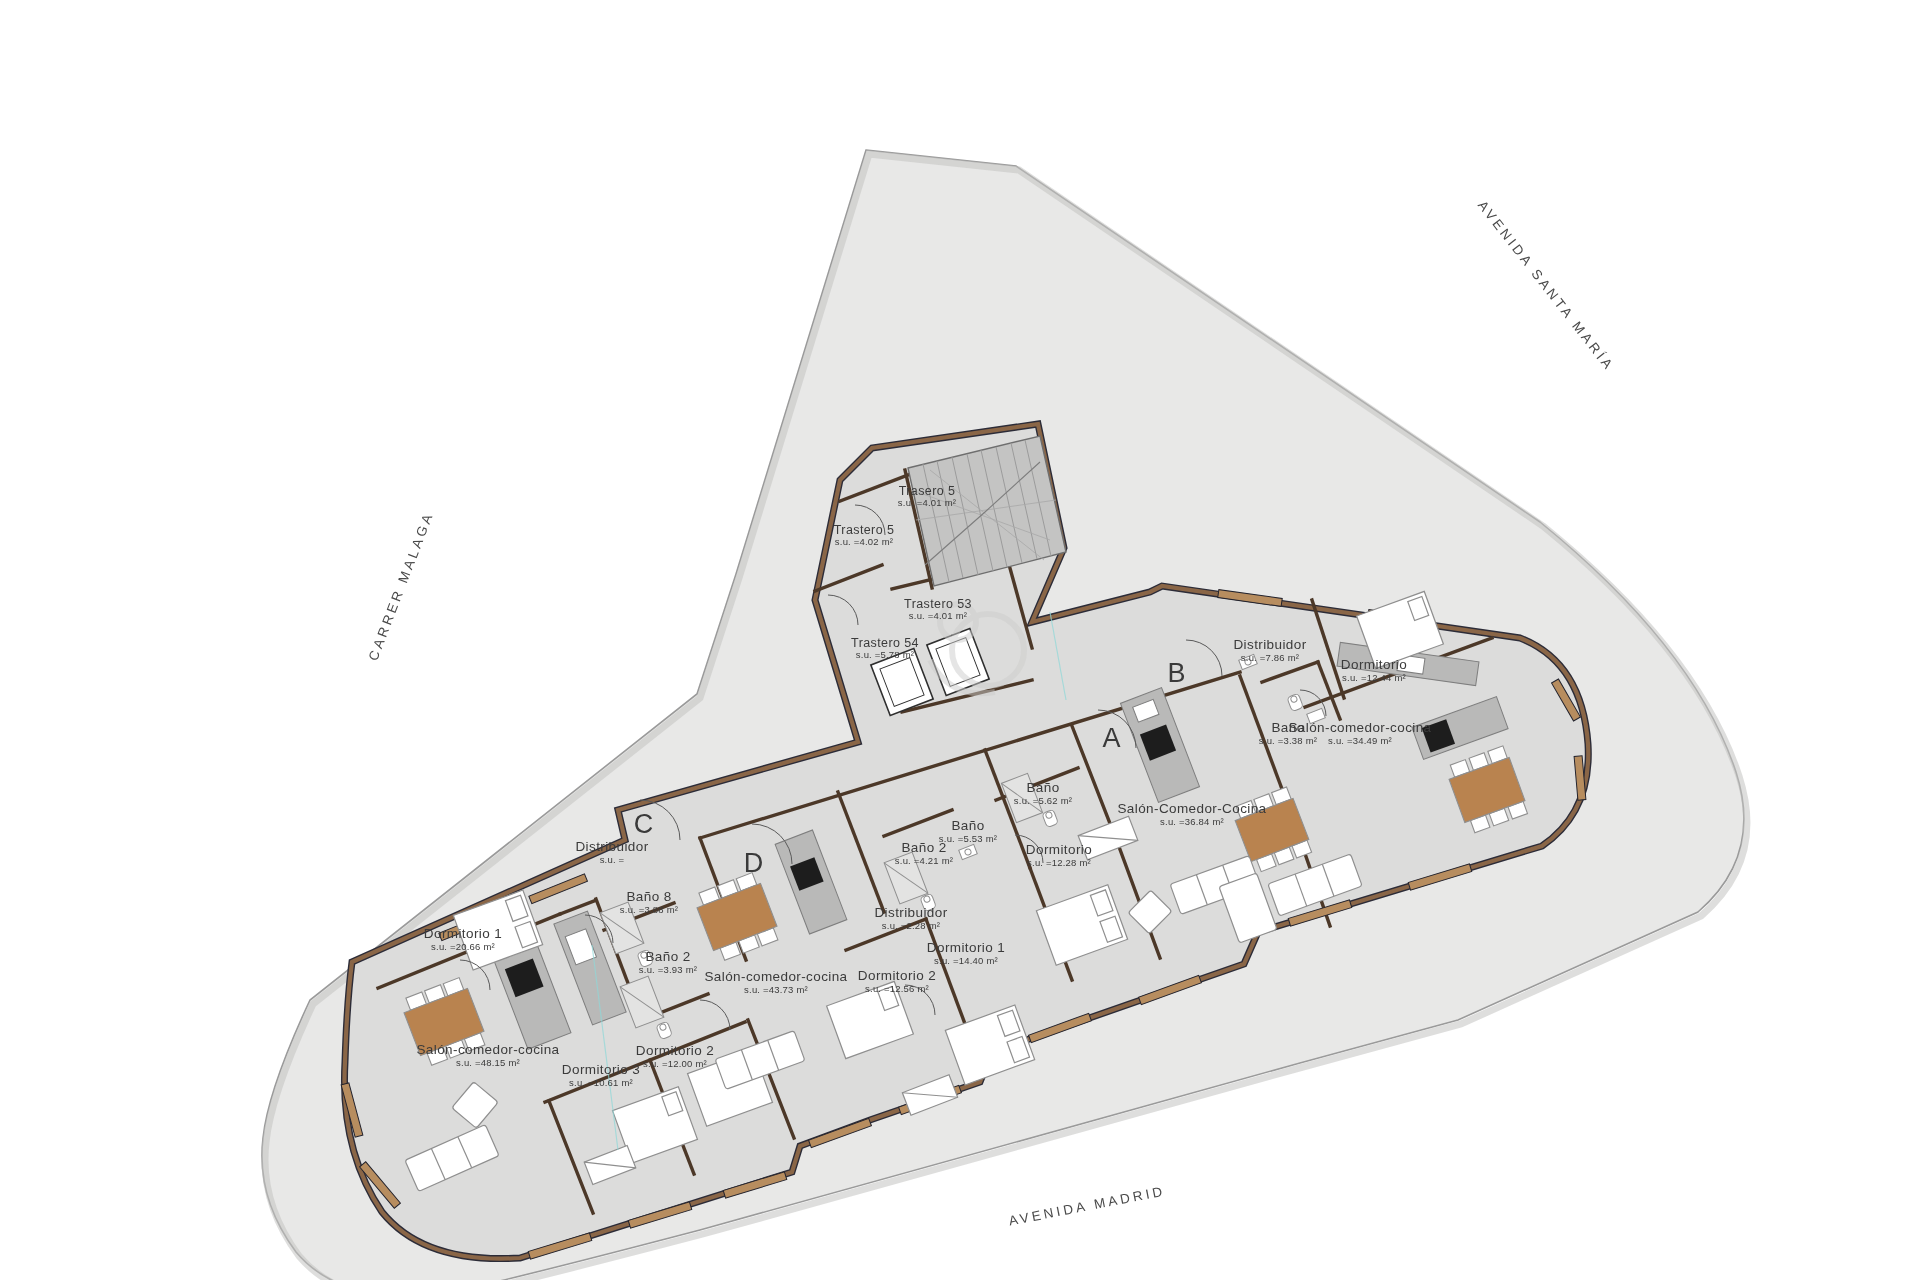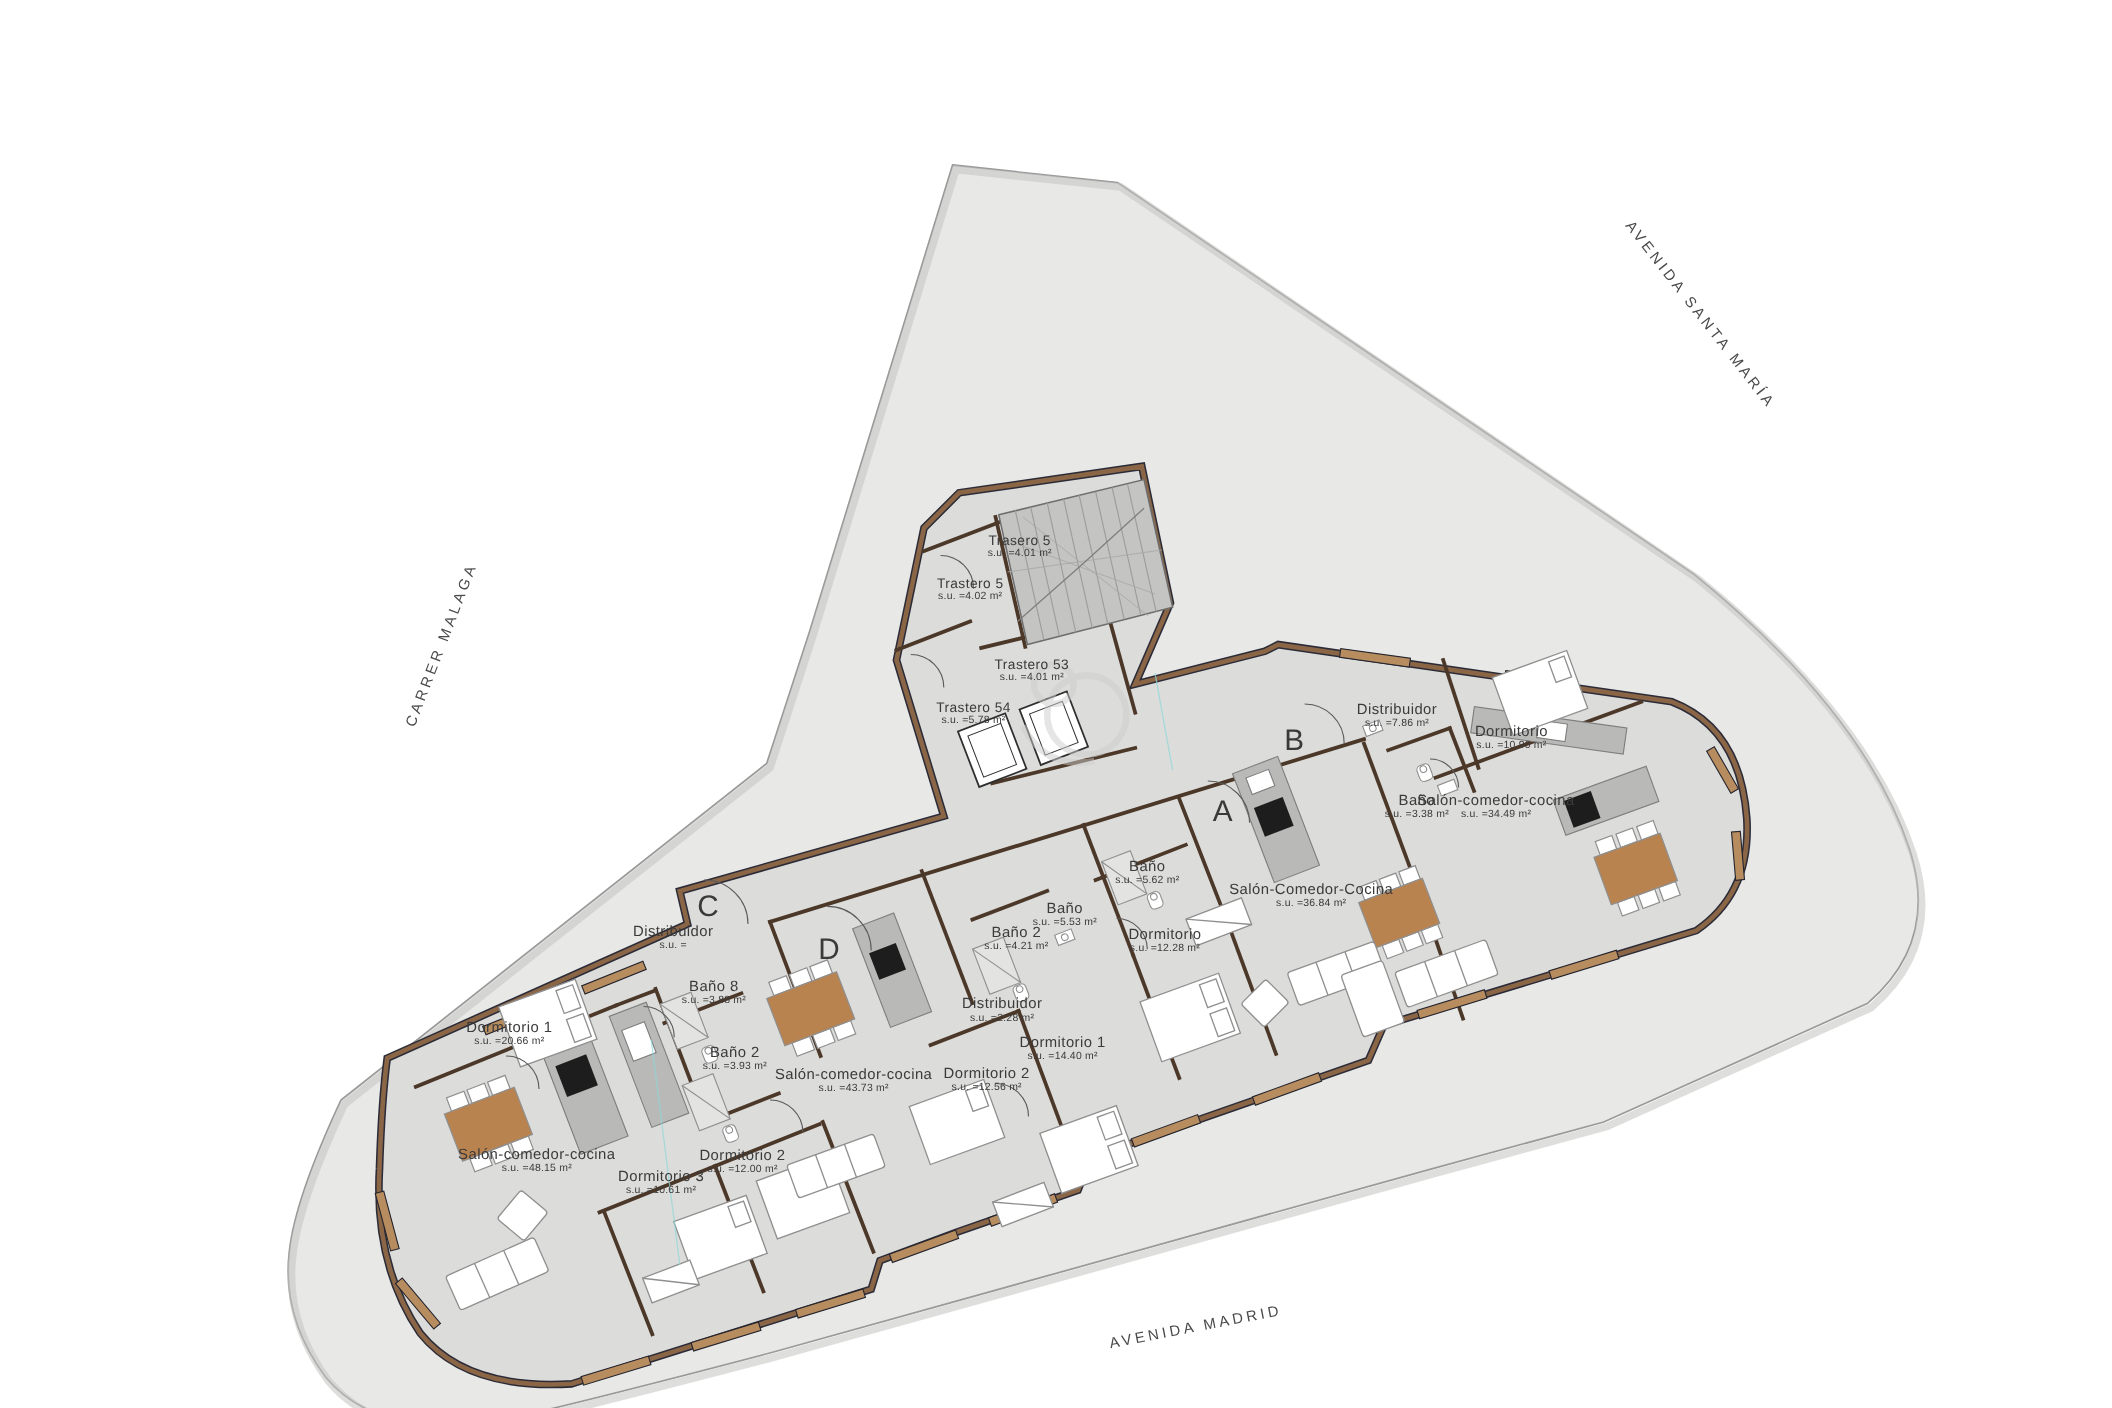--- a/index.html
+++ b/index.html
@@ -457,35 +457,35 @@
 <div class="lbl" style="left:1192px;top:814px">
   <span class="rn">Salón-Comedor-Cocina</span>
       <span class="ra">s.u. =36.84 m²</span>
     </div>
 <div class="lbl" style="left:1270px;top:650px">
   <span class="rn">Distribuidor</span>
       <span class="ra">s.u. =7.86 m²</span>
     </div>
 <div class="lbl" style="left:1374px;top:670px">
   <span class="rn">Dormitorio</span>
-      <span class="ra">s.u. =10.90 m²</span>
+      <span class="ra">s.u. =12.44 m²</span>
     </div>
 <div class="lbl" style="left:1288px;top:733px">
   <span class="rn">Baño</span>
       <span class="ra">s.u. =3.38 m²</span>
     </div>
 <div class="lbl" style="left:1360px;top:733px">
   <span class="rn">Salón-comedor-cocina</span>
       <span class="ra">s.u. =34.49 m²</span>
     </div>
 <div class="lbl small" style="left:927px;top:497px">
   <span class="rn">Trasero 5</span>
       <span class="ra">s.u. =4.01 m²</span>
     </div>
-<div class="lbl small" style="left:882px;top:536px">
+<div class="lbl small" style="left:864px;top:536px">
   <span class="rn">Trastero 5</span>
       <span class="ra">s.u. =4.02 m²</span>
     </div>
 <div class="lbl small" style="left:938px;top:610px">
   <span class="rn">Trastero 53</span>
       <span class="ra">s.u. =4.01 m²</span>
     </div>
 <div class="lbl small" style="left:885px;top:649px">
   <span class="rn">Trastero 54</span>
       <span class="ra">s.u. =5.78 m²</span>

